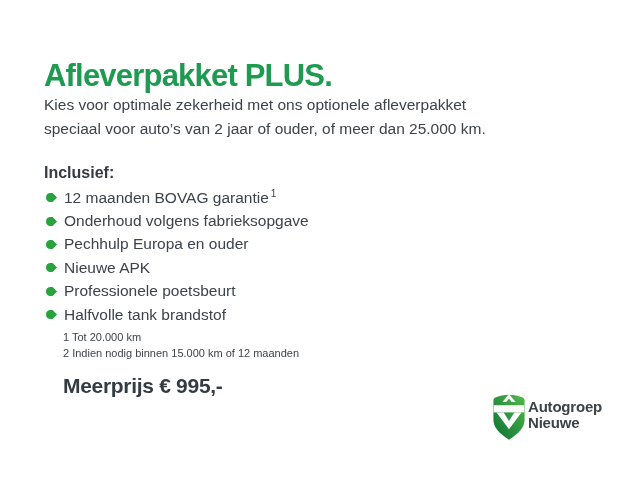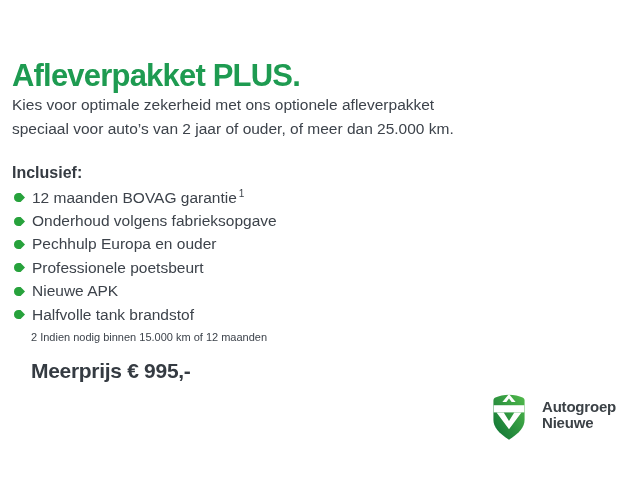--- a/index.html
+++ b/index.html
@@ -5,21 +5,21 @@
   html, body { margin: 0; padding: 0; }
   body {
     width: 640px; height: 480px;
     background: #ffffff;
     font-family: "Liberation Sans", "DejaVu Sans", sans-serif;
     position: relative;
     overflow: hidden;
   }
   .page {
     position: absolute; inset: 0;
-    padding-left: 12px;
+    padding-left: 44px;
     box-sizing: border-box;
   }
   .title {
     margin: 0;
     padding-top: 59px;
     font-size: 31px;
     line-height: 34px;
     font-weight: 700;
     letter-spacing: -0.8px;
     color: #1e9b51;
@@ -77,21 +77,21 @@
     color: #353b42;
   }
   .logo {
     position: absolute;
     left: 492px; top: 393px;
     display: flex;
     align-items: flex-start;
   }
   .logo .shield { width: 34px; height: 49px; display: block; }
   .logo .logo-text {
-    margin-left: 16px;
+    margin-left: 2px;
     margin-top: 6px;
     font-size: 15px;
     line-height: 16px;
     font-weight: 700;
     color: #3c4247;
     letter-spacing: -0.2px;
   }
 </style>
 </head>
 <body>
@@ -123,37 +123,38 @@
     <li>
       <svg class="bullet" viewBox="0 0 14 11">
           <path d="M2,5.5 C2,2.6 3.9,1 6.4,1 L8.6,1 L13,5.5 L8.6,10 L6.4,10 C3.9,10 2,8.4 2,5.5 Z" fill="#27a23c"></path>
         </svg>
       <span class="label-wrap"><span>Pechhulp Europa en ouder</span><sup></sup></span>
     </li>
     <li>
       <svg class="bullet" viewBox="0 0 14 11">
           <path d="M2,5.5 C2,2.6 3.9,1 6.4,1 L8.6,1 L13,5.5 L8.6,10 L6.4,10 C3.9,10 2,8.4 2,5.5 Z" fill="#27a23c"></path>
         </svg>
-      <span class="label-wrap"><span>Professionele poetsbeurt</span><sup></sup></span>
+      <span class="label-wrap"><span>Nieuwe APK</span><sup></sup></span>
     </li>
     <li>
       <svg class="bullet" viewBox="0 0 14 11">
           <path d="M2,5.5 C2,2.6 3.9,1 6.4,1 L8.6,1 L13,5.5 L8.6,10 L6.4,10 C3.9,10 2,8.4 2,5.5 Z" fill="#27a23c"></path>
         </svg>
-      <span class="label-wrap"><span>Nieuwe APK</span><sup></sup></span>
+      <span class="label-wrap"><span>Professionele poetsbeurt</span><sup></sup></span>
     </li>
     <li>
       <svg class="bullet" viewBox="0 0 14 11">
           <path d="M2,5.5 C2,2.6 3.9,1 6.4,1 L8.6,1 L13,5.5 L8.6,10 L6.4,10 C3.9,10 2,8.4 2,5.5 Z" fill="#27a23c"></path>
         </svg>
       <span class="label-wrap"><span>Halfvolle tank brandstof</span><sup></sup></span>
     </li>
   </ul>
 
   <div class="footnotes">
+    <div>1 Tot 20.000 km</div>
     <div>2 Indien nodig binnen 15.000 km of 12 maanden</div>
   </div>
 
   <div class="price">Meerprijs € 995,-</div>
 
   <div class="logo">
     <svg class="shield" viewBox="0 0 36 50">
       <defs>
         <linearGradient id="shieldGrad" x1="0" y1="1" x2="1" y2="0">
           <stop offset="0" stop-color="#0b7034"></stop>

